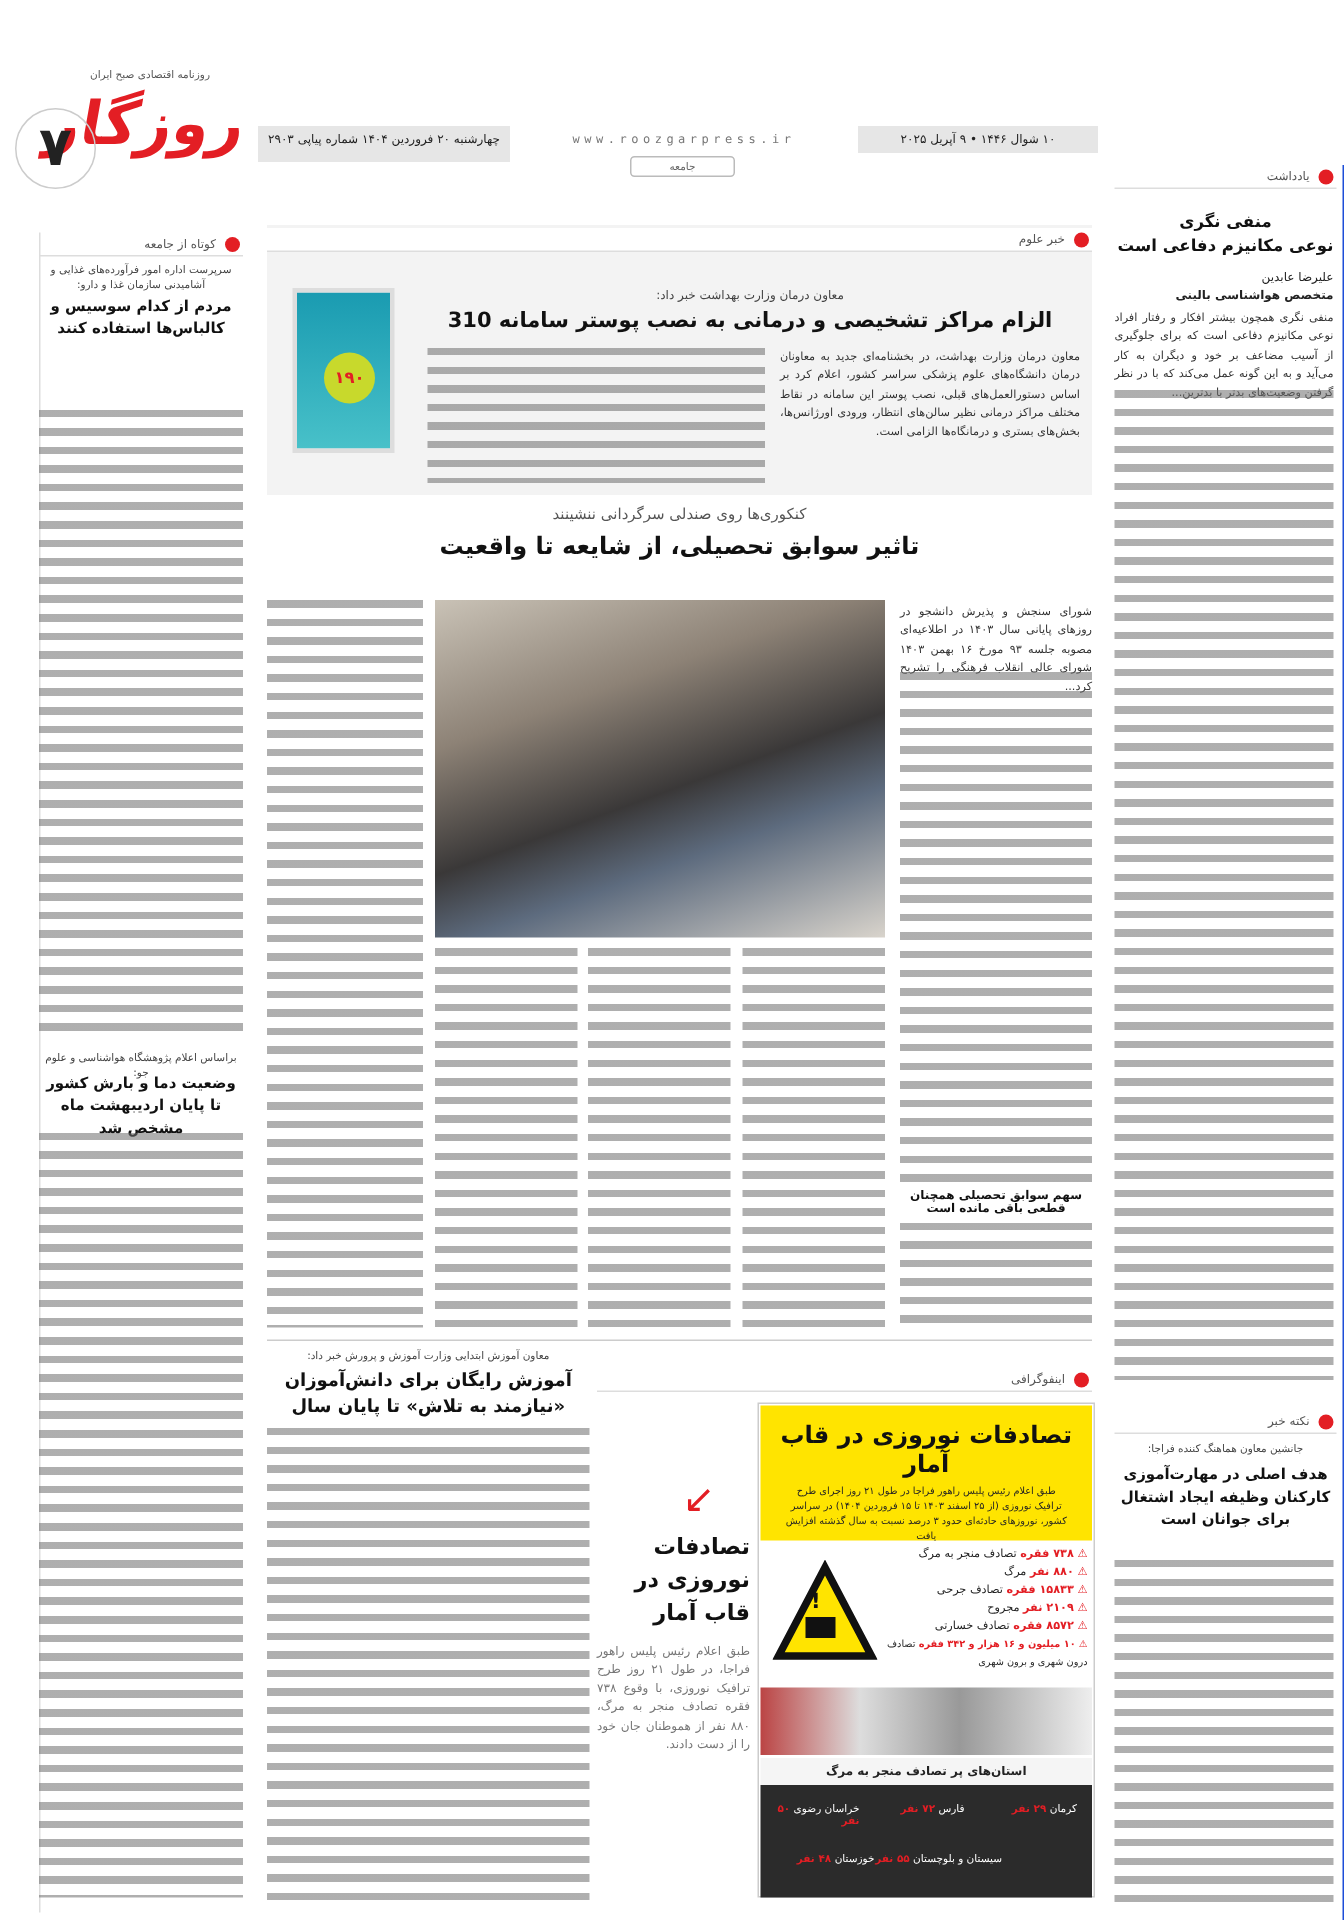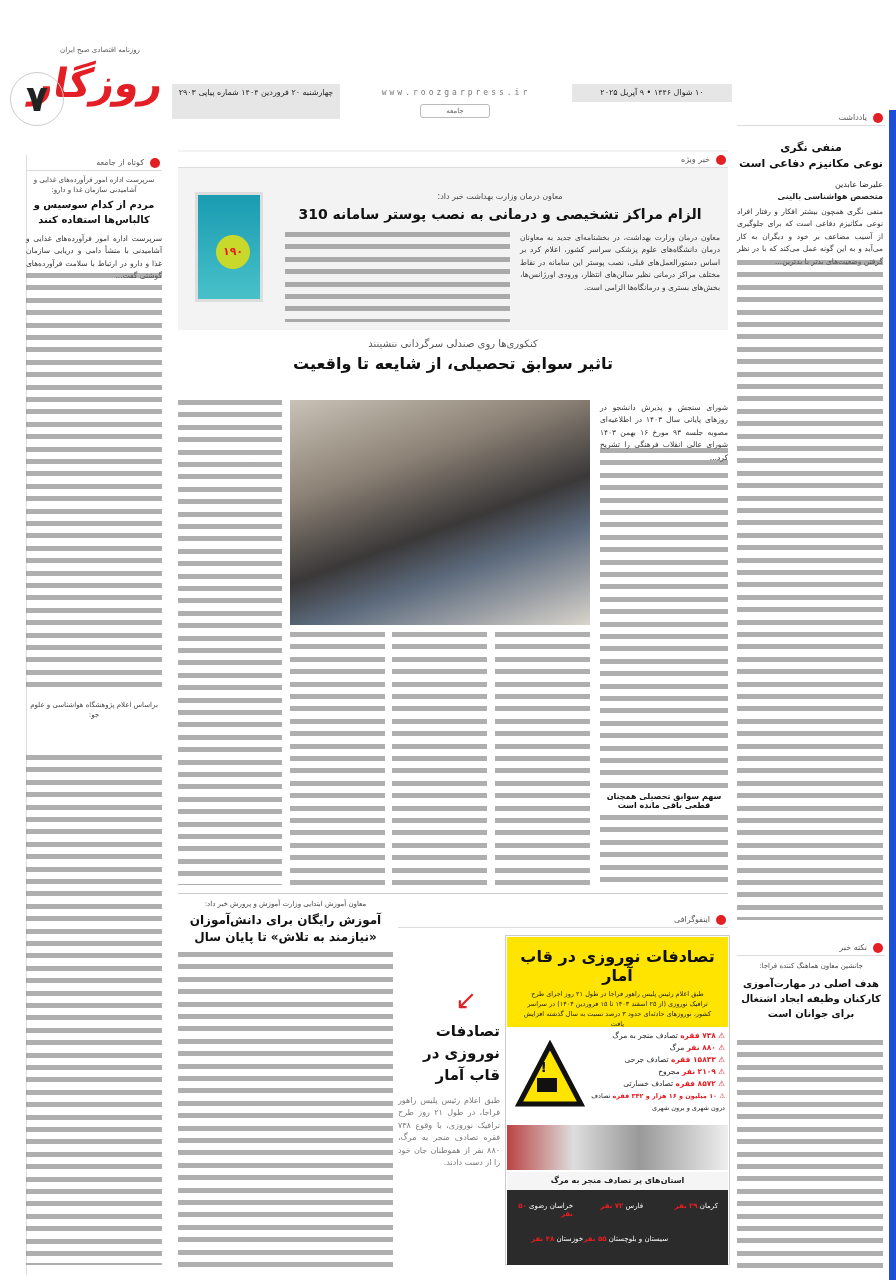--- a/index.html
+++ b/index.html
@@ -5,30 +5,30 @@
 *{box-sizing:border-box;margin:0;padding:0}
 body{width:896px;height:1280px;background:#fff;font-family:"DejaVu Sans",sans-serif;color:#222;position:relative;overflow:hidden;direction:rtl}
 .abs{position:absolute}
 .txt{font-size:7.5px;line-height:12.4px;text-align:justify;color:#333}
 .filler{display:block;height:100%;background:repeating-linear-gradient(to bottom,#6d6d6d 0,#6d6d6d 5px,transparent 5px,transparent 12.4px);opacity:.55}
 .red{color:#e31e24}
 
 #tagline{left:30px;top:46px;width:140px;font-size:7px;color:#555;text-align:center}
 #logo{left:62px;top:60px;width:100px;height:60px;color:#e31e24;font:900 40px "DejaVu Sans",sans-serif;transform:skewX(-10deg);text-align:center}
 #pagenum{left:10px;top:72px;width:54px;height:54px;border-radius:50%;border:1px solid #ccc;font:900 36px "DejaVu Sans",sans-serif;text-align:center;line-height:52px}
-#bar-left{left:172px;top:84px;width:168px;height:35px;background:#e6e6e6;font-size:8px;line-height:18px;text-align:center}
+#bar-left{left:172px;top:84px;width:168px;height:24px;background:#e6e6e6;font-size:8px;line-height:18px;text-align:center}
 #bar-url{left:340px;top:84px;width:232px;height:18px;font-family:"DejaVu Sans Mono",monospace;font-size:8px;letter-spacing:3px;line-height:18px;text-align:center;color:#777;direction:ltr}
 #bar-right{left:572px;top:84px;width:160px;height:18px;background:#e6e6e6;font-size:8px;line-height:18px;text-align:center}
 #bar-center-logo{left:420px;top:104px;width:70px;height:14px;border:1px solid #bbb;border-radius:3px}
 .sec-head{height:16px;font-size:8px;line-height:16px;color:#555;padding-right:18px;position:absolute;border-bottom:1px solid #ddd}
 .sec-dot{position:absolute;right:2px;top:3px;width:10px;height:10px;border-radius:50%;background:#e31e24}
 .h-kicker{font-size:8px;color:#444;text-align:center}
 .h-title{font-weight:bold;text-align:center;color:#111}
 
-#rc-box{left:740px;top:110px;width:156px;height:1170px;border-right:7px solid #1d4ed8}
+#rc-box{left:740px;top:110px;width:156px;height:1170px;border-right:1px solid #1d4ed8}
 
 #photo{left:290px;top:400px;width:300px;height:225px;background:linear-gradient(160deg,#c9c2b6 0%,#8d8276 30%,#3a3838 55%,#5d6b7e 70%,#d9d4cc 100%)}
 #poster{left:195px;top:192px;width:68px;height:110px;background:linear-gradient(#1a9bb1,#48c1c9);border:3px solid #ddd}
 #poster .num{position:absolute;left:18px;top:40px;width:34px;height:34px;border-radius:50%;background:#c8d92c;color:#e31e24;font-weight:bold;font-size:11px;text-align:center;line-height:34px}
 #infobox{left:505px;top:935px;width:225px;height:330px;border:1px solid #ccc}
 #ib-head{left:507px;top:937px;width:221px;height:90px;background:#ffe400}
 #ib-map{left:507px;top:1190px;width:221px;height:75px;background:#2b2b2b}
 #ib-list{left:590px;top:1030px;width:135px}
 #ib-list div{font-size:7.5px;line-height:12px;text-align:right}
 #ib-photo{left:507px;top:1125px;width:221px;height:45px;background:linear-gradient(90deg,#b44 0%,#ddd 30%,#999 60%,#eee 100%)}
@@ -75,34 +75,34 @@
     </div>
 </div>
 
 <div class="abs" style="left:26px;top:155px;width:136px;height:1120px;border-left:1px solid #ddd">
   <div class="sec-head" style="right:0;top:0;width:136px">
     <span class="sec-dot"></span>
     <span>کوتاه از جامعه</span>
   </div>
   <div class="abs h-kicker" style="right:0;top:20px;width:136px;font-size:7px;line-height:10px">سرپرست اداره امور فرآورده‌های غذایی و آشامیدنی سازمان غذا و دارو:</div>
   <div class="abs h-title" style="right:0;top:42px;width:136px;font-size:10px;line-height:15px">مردم از کدام سوسیس و کالباس‌ها استفاده کنند</div>
-  <div class="abs txt" style="right:0;top:78px;width:136px">سرپرست اداره امور فرآورده‌های غذایی و آشامیدنی با منشأ دامی و دریایی سازمان غذا و دارو در ارتباط با سلامت فرآورده‌های گوشتی گفت...</div>
   <div class="abs" style="right:0;top:118px;width:136px;height:420px">
       <span class="filler"></span>
     </div>
   <div class="abs h-kicker" style="right:0;top:545px;width:136px;font-size:7px;line-height:10px">براساس اعلام پژوهشگاه هواشناسی و علوم جو:</div>
+  <div class="abs h-title" style="right:0;top:560px;width:136px;font-size:10px;line-height:15px">وضعیت دما و بارش کشور تا پایان اردیبهشت ماه مشخص شد</div>
   <div class="abs" style="right:0;top:600px;width:136px;height:510px">
       <span class="filler"></span>
     </div>
 </div>
 
 <div class="abs" style="left:178px;top:150px;width:550px;height:180px;background:#f3f3f3"></div>
 <div class="sec-head" style="left:178px;top:152px;width:550px;background:#fff">
   <span class="sec-dot"></span>
-  <span>خبر ویژه</span>
+  <span>خبر علوم</span>
 </div>
 <div class="abs" id="poster">
   <div class="num">۱۹۰</div>
 </div>
 <div class="abs h-kicker" style="left:280px;top:192px;width:440px">معاون درمان وزارت بهداشت خبر داد:</div>
 <div class="abs h-title" style="left:280px;top:206px;width:440px;font-size:14px">الزام مراکز تشخیصی و درمانی به نصب پوستر سامانه 310</div>
 <div class="abs txt" style="left:520px;top:232px;width:200px">معاون درمان وزارت بهداشت، در بخشنامه‌ای جدید به معاونان درمان دانشگاه‌های علوم پزشکی سراسر کشور، اعلام کرد بر اساس دستورالعمل‌های قبلی، نصب پوستر این سامانه در نقاط مختلف مراکز درمانی نظیر سالن‌های انتظار، ورودی اورژانس‌ها، بخش‌های بستری و درمانگاه‌ها الزامی است.</div>
 <div class="abs" style="left:285px;top:232px;width:225px;height:90px">
     <span class="filler"></span>
   </div>

